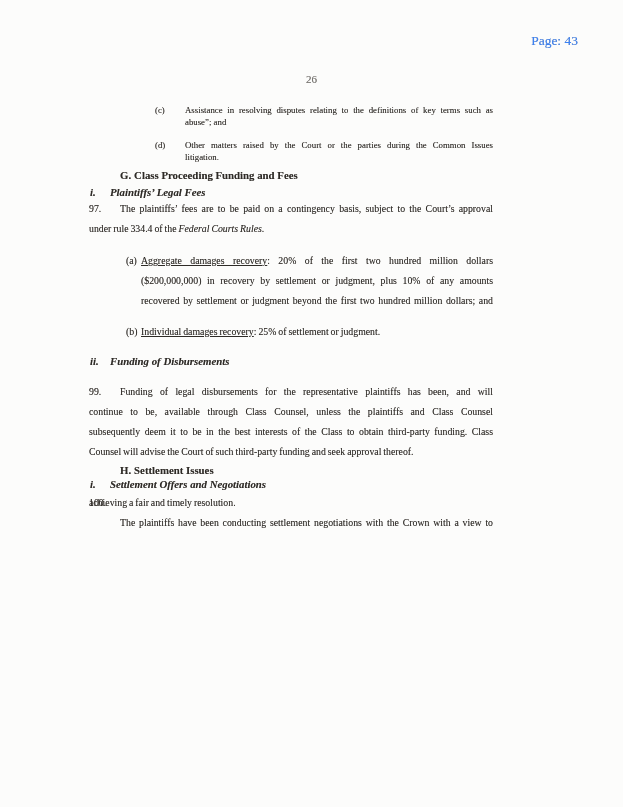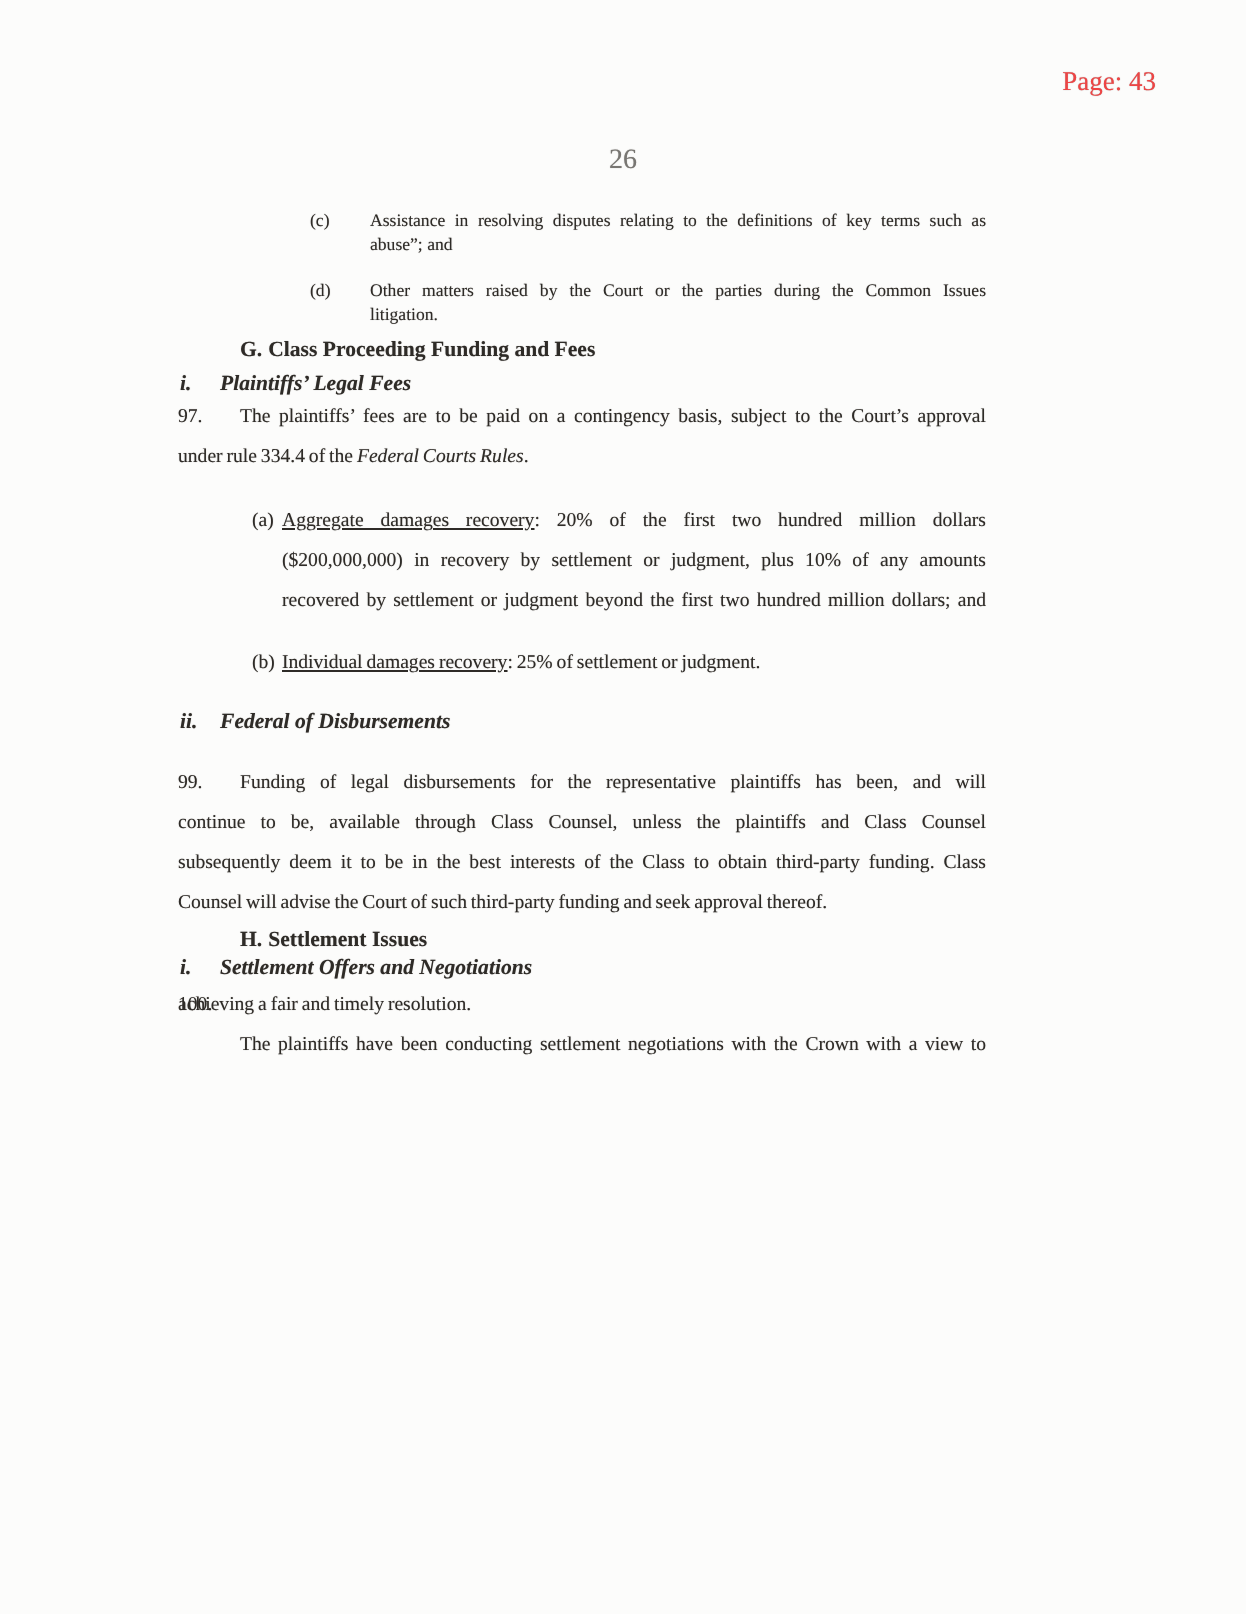--- a/index.html
+++ b/index.html
@@ -10,25 +10,25 @@
     position: relative;
     width: 623px; height: 807px;
     background: #fcfcfb;
     font-family: "Liberation Serif", "DejaVu Serif", serif;
     color: #2e2b27;
     text-shadow: 0 0 0.5px rgba(62,56,50,0.45);
     overflow: hidden;
   }
   .page-header {
     position: absolute; top: 33px; right: 45px;
-    font-size: 13.5px; color: #ef4444;
+    font-size: 13.5px; color: #3b82f6;
   }
   .folio {
     position: absolute; top: 73px; left: 0; width: 100%;
-    text-align: center; font-size: 14px; color: #787672;
+    text-align: center; font-size: 11px; color: #787672;
   }
   .doc { position: absolute; left: 89px; top: 104px; width: 404px; }
 
   .block { position: relative; }
   .line { white-space: nowrap; }
   .line.just { white-space: normal; text-align: justify; text-align-last: justify; }
 
   
   .sub-item { margin-left: 66px; font-size: 8.8px; line-height: 12px; }
   .sub-item .marker { position: absolute; left: 0; top: 0; }
@@ -95,21 +95,21 @@
       <div class="block alpha-item">
         <span class="marker">(a)</span>
         <div class="line just"><span class="s-u">Aggregate damages recovery</span><span>: 20% of the first two hundred million dollars</span></div>
         <div class="line just"><span>($200,000,000) in recovery by settlement or judgment, plus 10% of any amounts</span></div>
         <div class="line just"><span>recovered by settlement or judgment beyond the first two hundred million dollars; and</span></div>
       </div>
       <div class="block alpha-item">
         <span class="marker">(b)</span>
         <div class="line"><span class="s-u">Individual damages recovery</span><span>: 25% of settlement or judgment.</span></div>
       </div>
-      <div class="block heading-roman"><span class="marker">ii.</span><span class="htext">Federal of Disbursements</span></div>
+      <div class="block heading-roman"><span class="marker">ii.</span><span class="htext">Funding of Disbursements</span></div>
       <div class="block numbered-paragraph">
         <span class="marker">99.</span>
         <div class="line just first"><span>Funding of legal disbursements for the representative plaintiffs has been, and will</span></div>
         <div class="line just"><span>continue to be, available through Class Counsel, unless the plaintiffs and Class Counsel</span></div>
         <div class="line just"><span>subsequently deem it to be in the best interests of the Class to obtain third-party funding. Class</span></div>
         <div class="line"><span>Counsel will advise the Court of such third-party funding and seek approval thereof.</span></div>
       </div>
       <div class="block heading-letter"><span class="marker">H.</span><span class="htext">Settlement Issues</span></div>
       <div class="block heading-roman"><span class="marker">i.</span><span class="htext">Settlement Offers and Negotiations</span></div>
       <div class="block numbered-paragraph">

